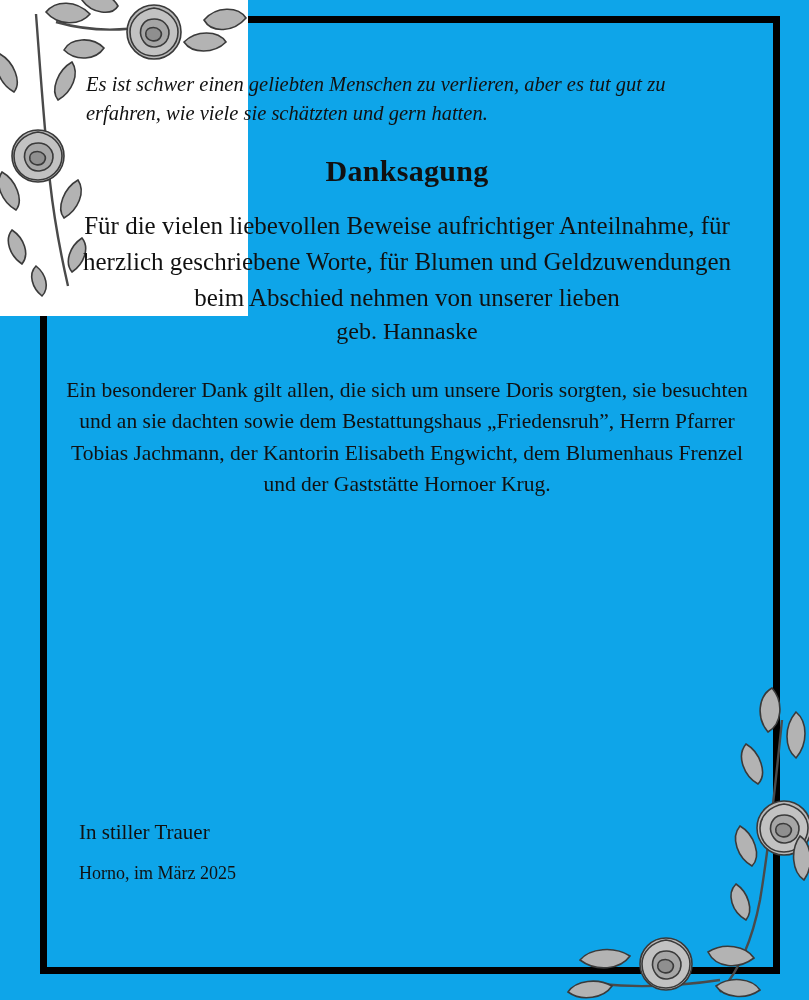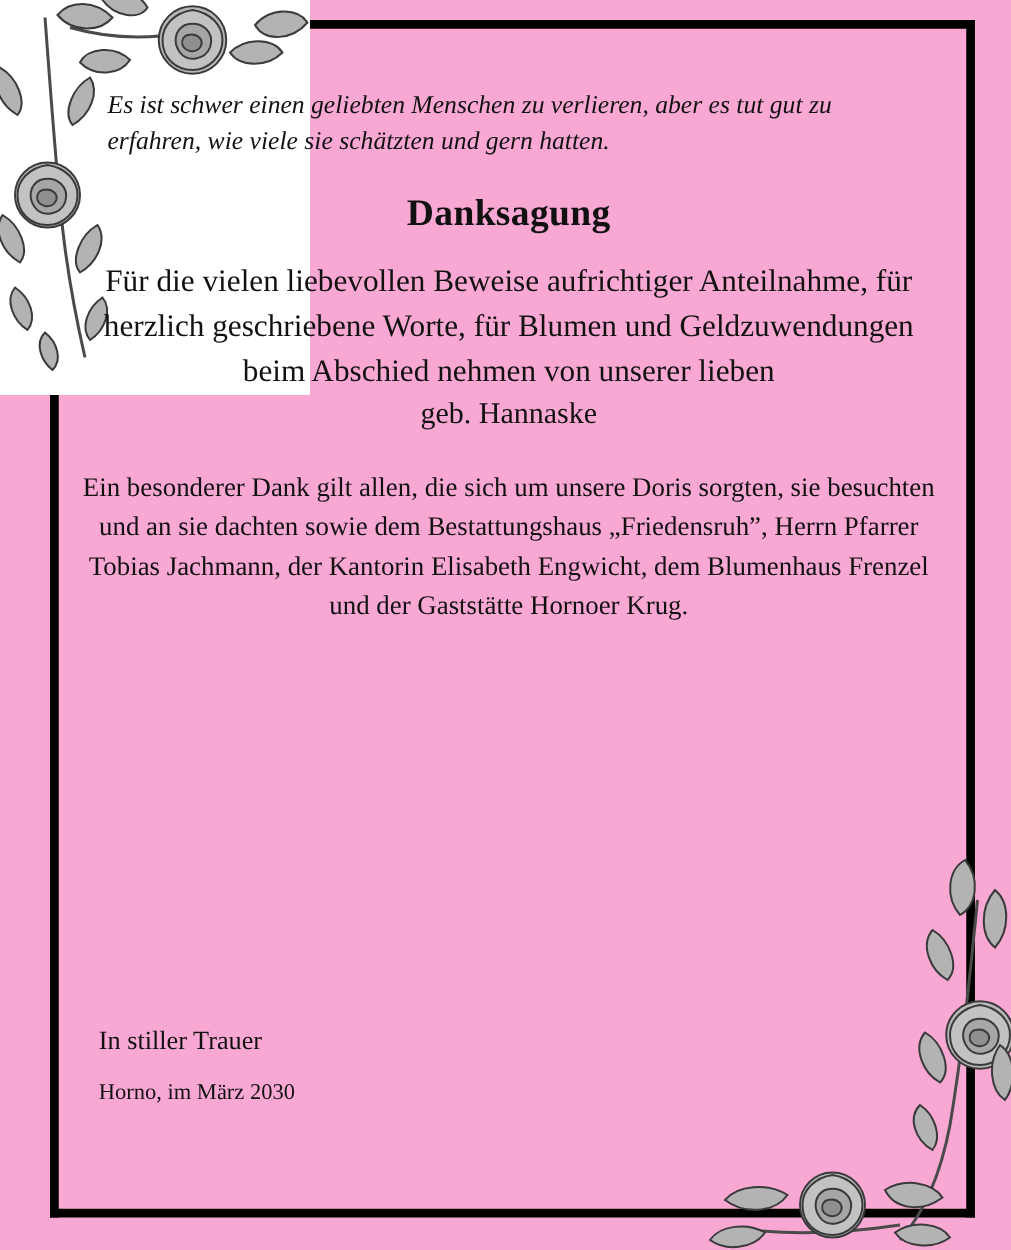--- a/index.html
+++ b/index.html
@@ -15,21 +15,21 @@
     color: #111111;
     overflow: hidden;
   }
 
   #card {
     position: absolute;
     left: 0;
     top: 0;
     width: 809px;
     height: 1000px;
-    background: #f9a8d4;
+    background: #0ea5e9;
   }
 
   
   .frame-bar {
     position: absolute;
     background: #000000;
   }
   #frame-top    { left: 40px;  top: 16px;  width: 740px; height: 7px; }
   #frame-right  { left: 773px; top: 16px;  width: 7px;   height: 958px; }
   #frame-bottom { left: 40px;  top: 967px; width: 740px; height: 7px; }
@@ -200,16 +200,16 @@
   <div id="content">
     <p class="motto">Es ist schwer einen geliebten Menschen zu verlieren, aber es tut gut zu erfahren, wie viele sie schätzten und gern hatten.</p>
     <h1 class="heading">Danksagung</h1>
     <p class="body-text">Für die vielen liebevollen Beweise aufrichtiger Anteilnahme, für herzlich geschriebene Worte, für Blumen und Geldzuwendungen beim Abschied nehmen von unserer lieben</p>
     <div class="maiden">geb. Hannaske</div>
     <p class="para-2">Ein besonderer Dank gilt allen, die sich um unsere Doris sorgten, sie besuchten und an sie dachten sowie dem Bestattungshaus „Friedensruh”, Herrn Pfarrer Tobias Jachmann, der Kantorin Elisabeth Engwicht, dem Blumenhaus Frenzel und der Gaststätte Hornoer Krug.</p>
   </div>
 
   <div id="closing">
     <div class="closing-line">In stiller Trauer</div>
-    <div class="place-date">Horno, im März 2030</div>
+    <div class="place-date">Horno, im März 2025</div>
   </div>
 
 </div>
 
 </body></html>

